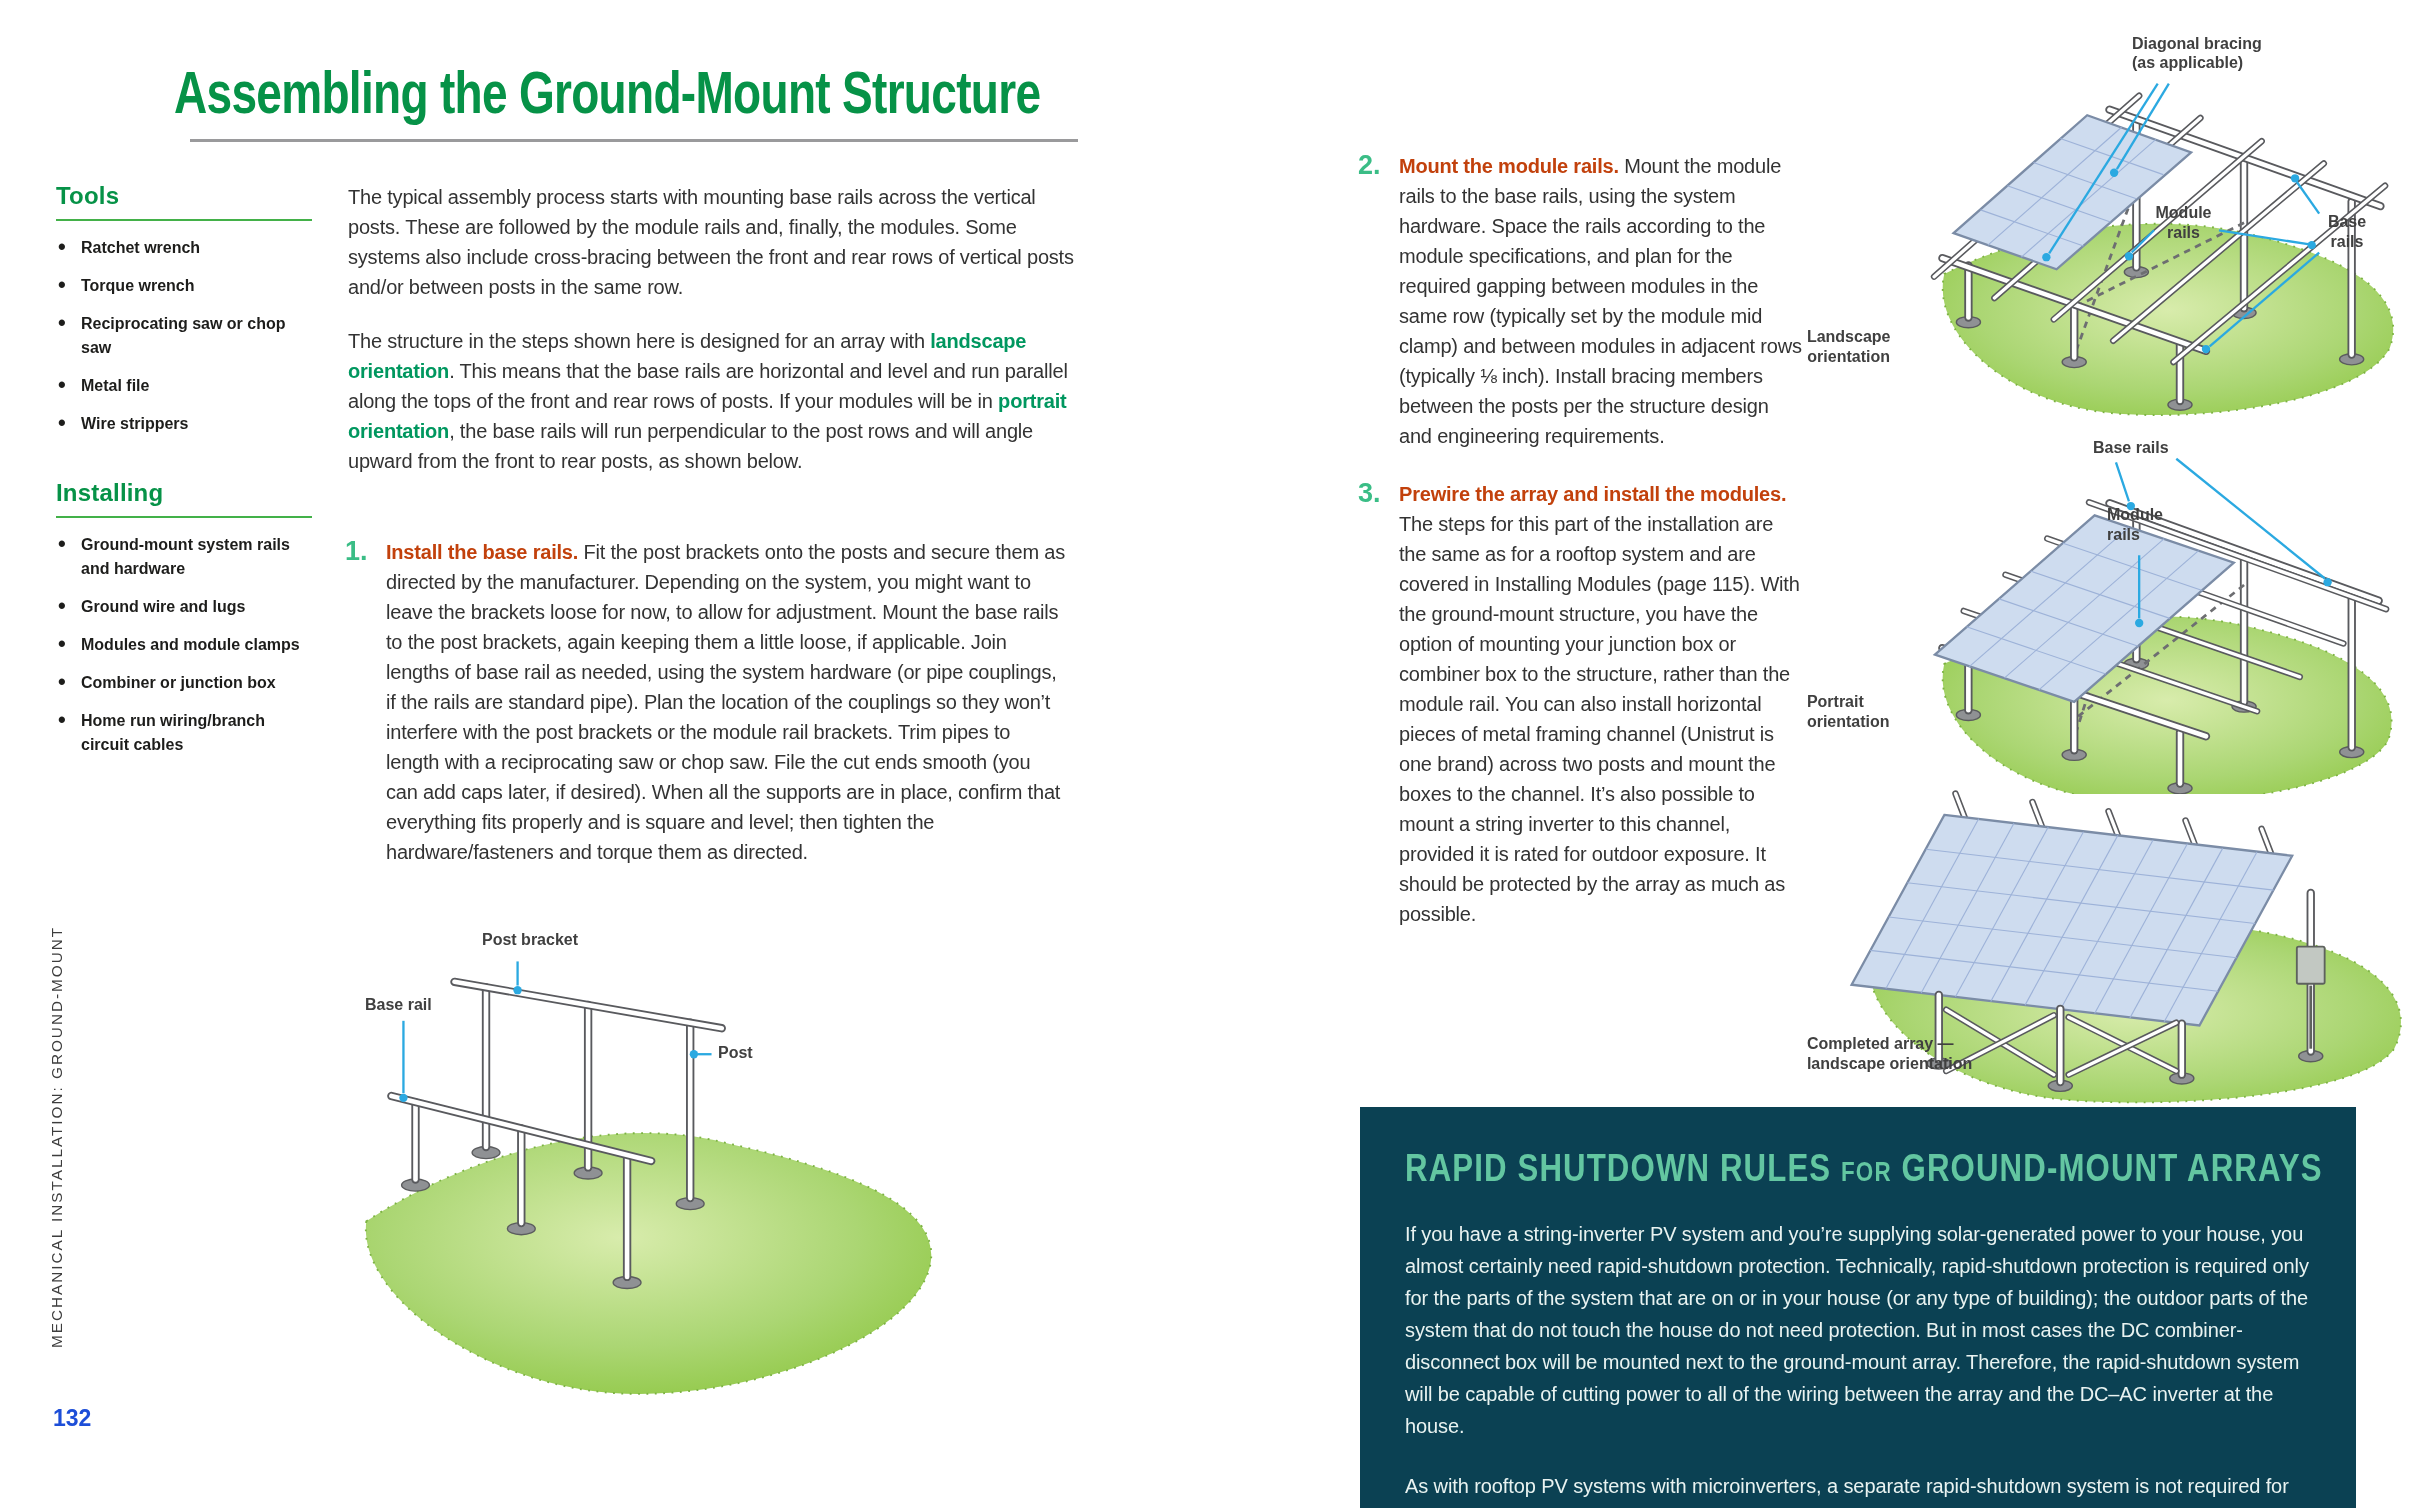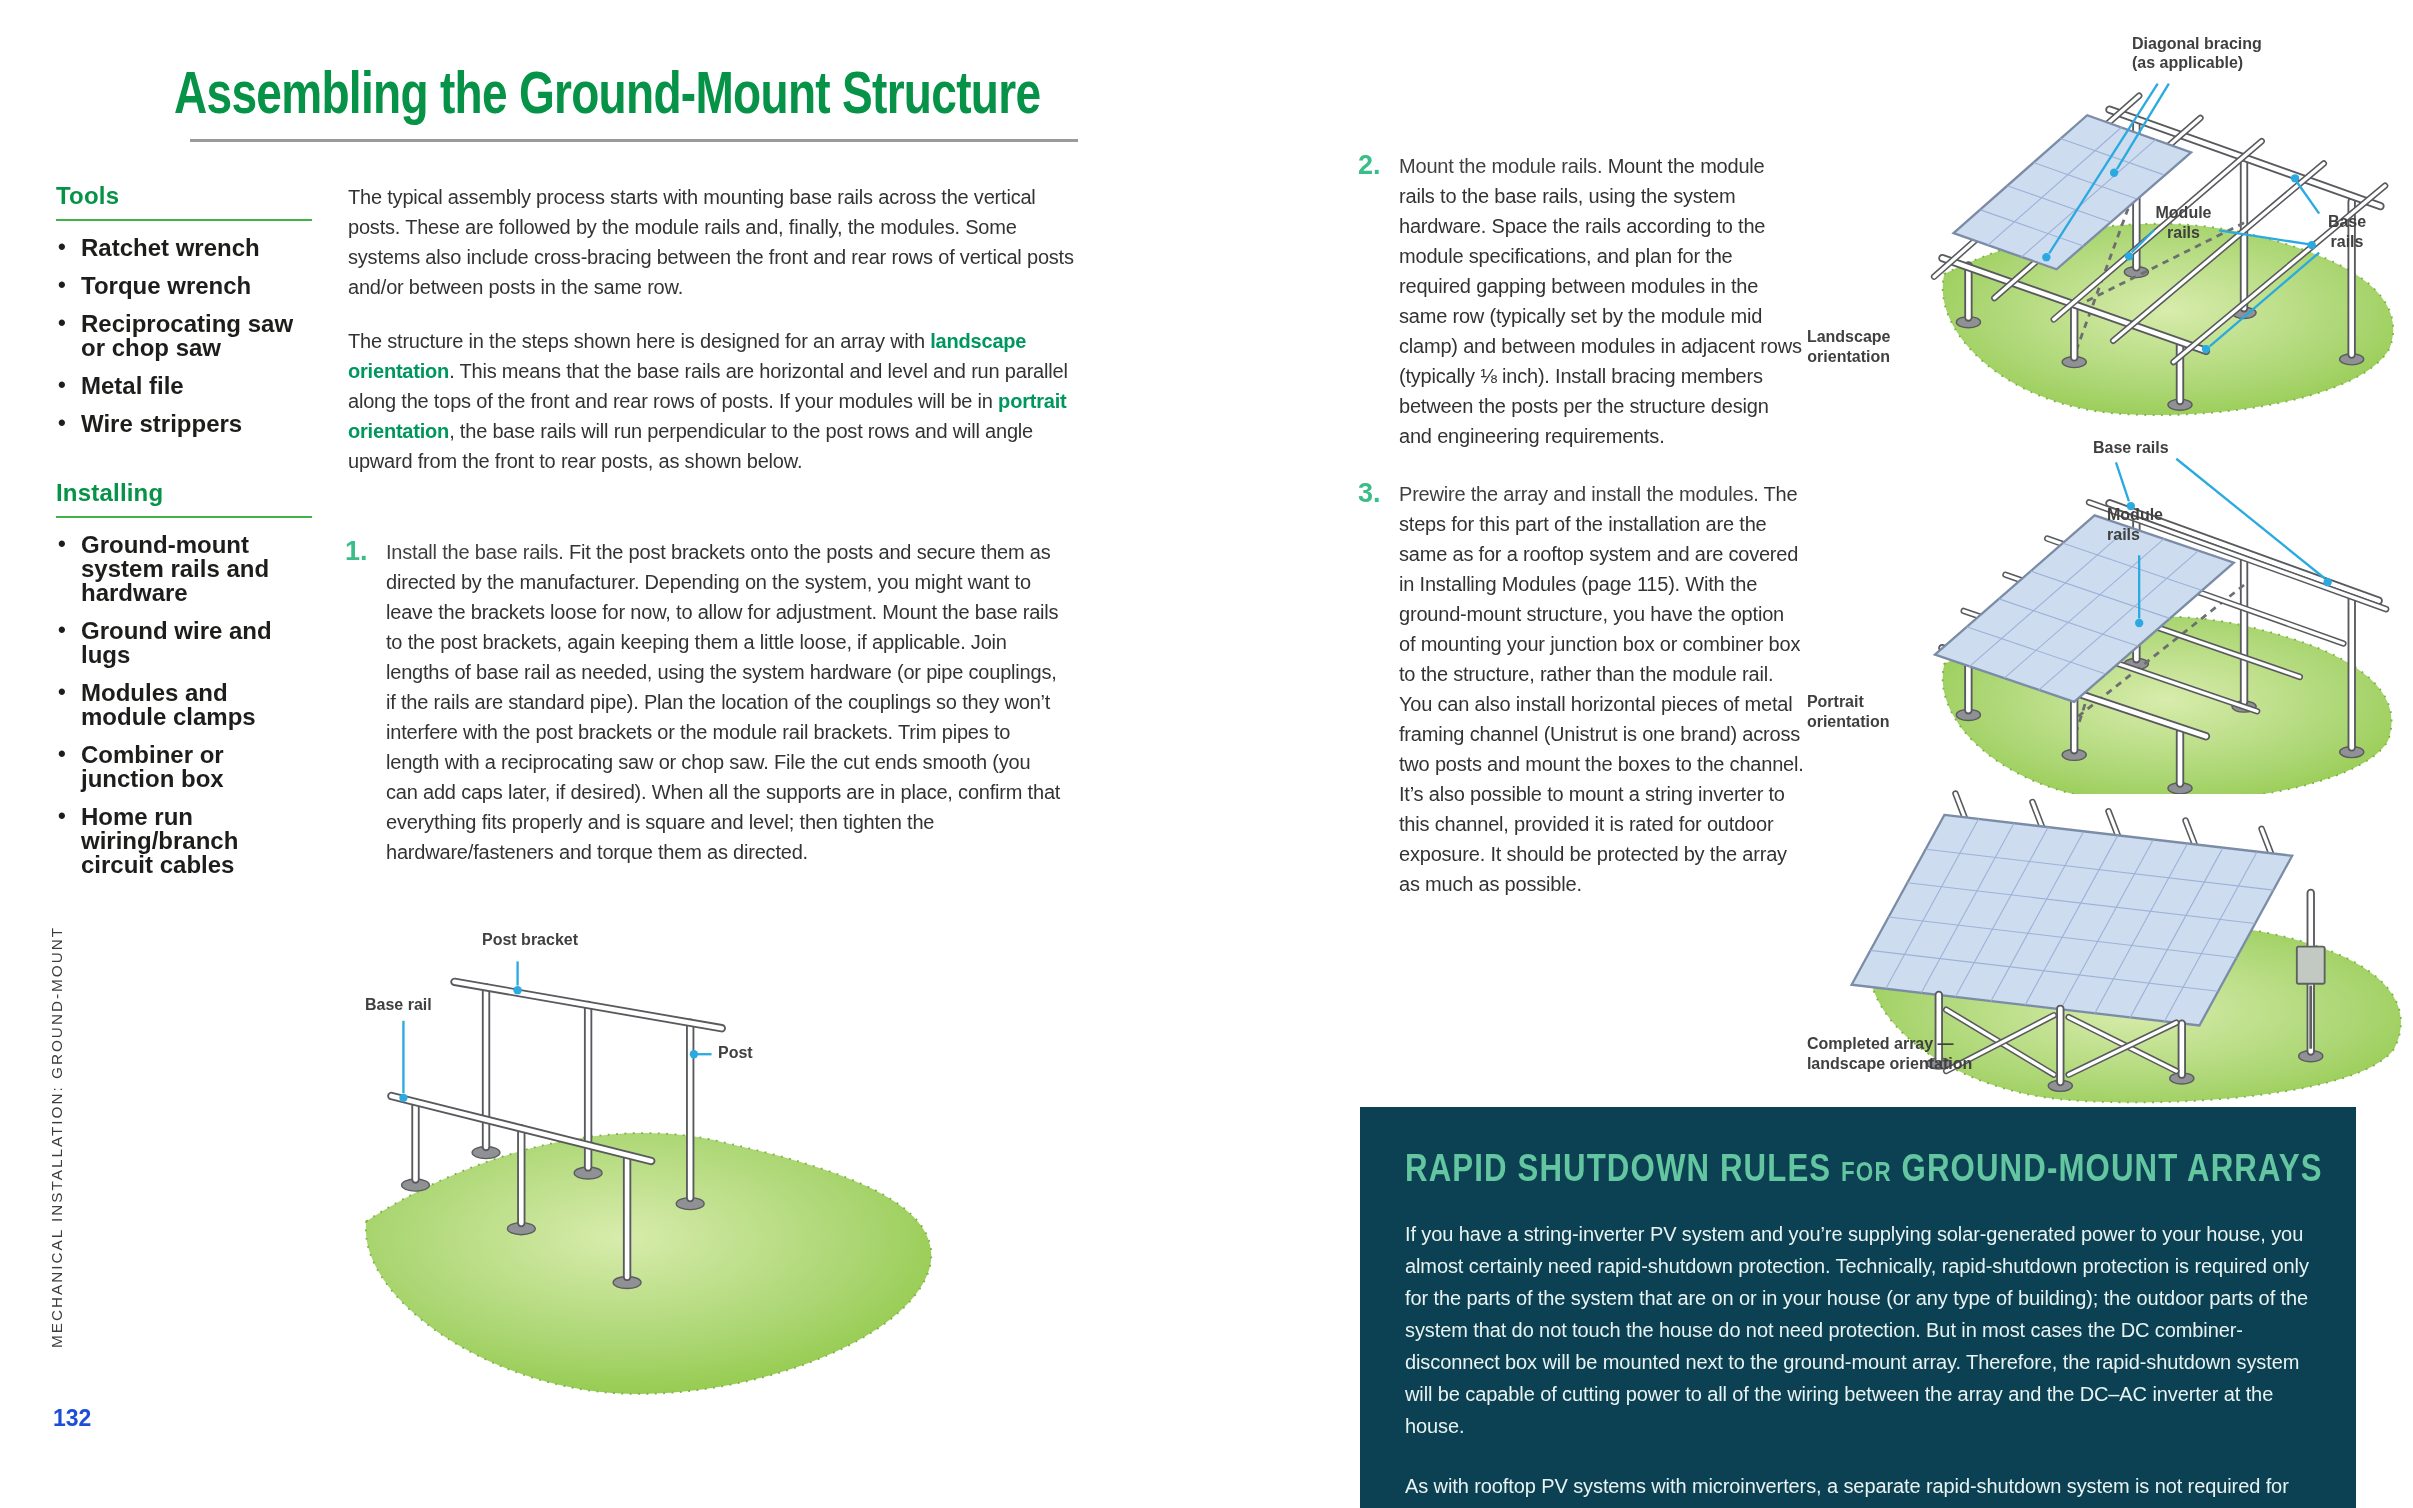--- a/index.html
+++ b/index.html
@@ -10,33 +10,33 @@
   .page-title{position:absolute;left:174px;top:59px;margin:0;white-space:nowrap;}
   .page-title .squeeze{display:inline-block;transform:scaleX(0.78);transform-origin:left center;
         font-size:59px;font-weight:700;letter-spacing:-0.9px;color:#069247;}
   .title-rule{position:absolute;left:190px;top:139px;width:888px;height:2.8px;background:#9A9A9C;}
 
   .side-section{position:absolute;width:256px;}
   .side-section h2{margin:0 0 15px 0;font-size:24px;font-weight:700;color:#069247;
         padding-bottom:9.3px;border-bottom:2.8px solid #43B149;letter-spacing:0.2px;}
   .side-section ul{list-style:none;margin:0;padding:0;}
   .side-section li{position:relative;padding-left:25px;margin-bottom:14px;
-        font-size:24px;font-weight:700;line-height:24px;color:#1d1d1b;}
+        font-size:16px;font-weight:700;line-height:24px;color:#1d1d1b;}
   .side-section li::before{content:"\2022";position:absolute;left:1.9px;top:-0.9px;font-size:22px;}
 
   .bodycopy{font-size:20px;line-height:30px;letter-spacing:-0.2px;color:#333;}
   .intro{position:absolute;left:348px;top:182px;width:733px;}
   .intro p{margin:0;}
   .intro p + p{margin-top:24px;}
   .green-link{color:#00975F;font-weight:700;}
 
   .step{position:absolute;display:flex;}
   .step-num{width:41px;flex:0 0 41px;font-size:27px;font-weight:700;color:#3ABD86;line-height:28px;}
   .step-body{flex:1;}
-  .step-lead{font-weight:400;color:#404040;}
+  .step-lead{font-weight:700;color:#c2410c;}
 
   .fig{position:absolute;}
   .fig svg{position:absolute;left:0;top:0;width:100%;height:100%;}
   .fig-label{position:absolute;font-size:16px;font-weight:700;line-height:1.22;color:#404040;
         white-space:pre-line;}
   .fig-label.center{text-align:center;}
 
   .sidebar-vertical{position:absolute;left:48px;top:1348px;transform:rotate(-90deg);
         transform-origin:0 0;white-space:nowrap;font-size:15.3px;letter-spacing:2px;
         color:#3d3d3d;}

